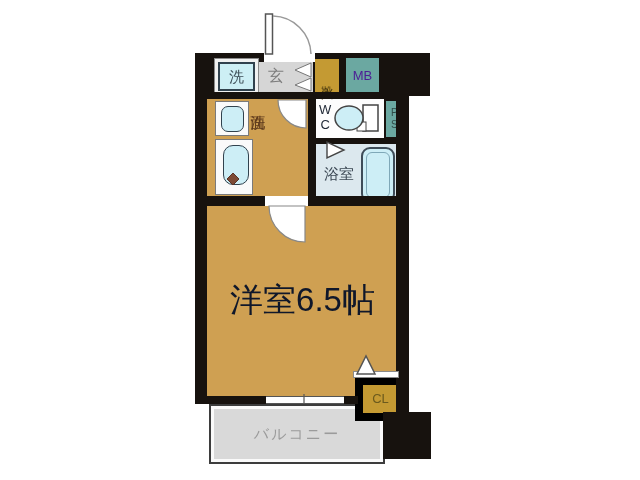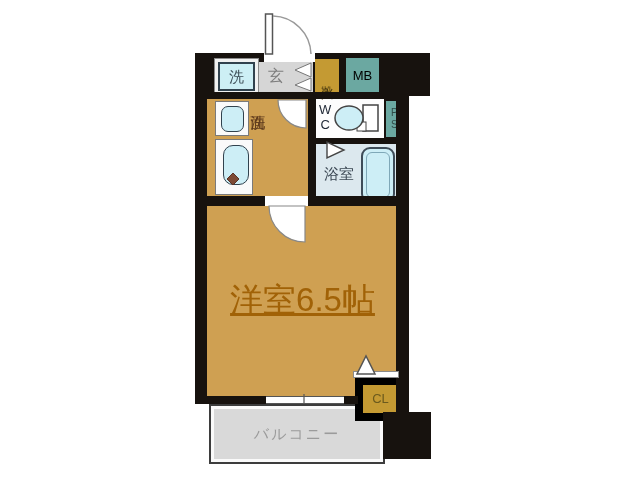--- a/index.html
+++ b/index.html
@@ -73,21 +73,21 @@
 
   <div class="abs laundry-frame z-fix" style="left:214px;top:58px;width:45px;height:37px;">
     <div class="laundry-inner">
       <span class="label" style="font-size:15px;color:#3d4e57;">洗</span>
     </div>
   </div>
   <div class="abs box-gold z-fix" style="left:313px;top:57px;width:28px;height:39px;display:flex;align-items:center;justify-content:center;">
     <span class="label vtx" style="font-size:12px;color:#4a3a10;">靴入</span>
   </div>
   <div class="abs box-teal z-fix" style="left:344px;top:56px;width:37px;height:39px;display:flex;align-items:center;justify-content:center;">
-    <span class="label" style="font-size:13px;color:#000000;">MB</span>
+    <span class="label" style="font-size:13px;color:#4c1d95;">MB</span>
   </div>
 
   <div class="abs fixture-white z-fix" style="left:215px;top:101px;width:34px;height:35px;">
     <div class="basin" style="left:5px;top:4px;width:23px;height:26px;border-radius:7px;"></div>
   </div>
   <div class="abs fixture-white z-fix" style="left:215px;top:139px;width:38px;height:56px;">
     <div class="basin" style="left:7px;top:5px;width:26px;height:40px;border-radius:10px;"></div>
   </div>
 
   <div class="abs box-teal z-fix" style="left:384px;top:99px;width:19px;height:40px;display:flex;align-items:center;justify-content:center;">
@@ -130,16 +130,16 @@
 
     <path d="M357,374 L375,374 L366,356 Z" fill="#ffffff" stroke="#555" stroke-width="1.5"></path>
 
     <line x1="304" y1="394" x2="304" y2="404" stroke="#555" stroke-width="1.2"></line>
   </svg>
 
   <div class="abs z-label label" style="left:268px;top:68px;font-size:16px;color:#7d7d7d;">玄</div>
   <div class="abs z-label label vtx" style="left:250px;top:103px;font-size:15px;color:#5e3a1c;">洗面</div>
   <div class="abs z-label label vtx" style="left:318px;top:102px;font-size:13px;color:#222b38;letter-spacing:0;">WC</div>
   <div class="abs z-label label" style="left:324px;top:166px;font-size:15px;color:#3c4854;">浴室</div>
-  <div class="abs z-label label" style="left:207px;top:283px;width:191px;font-size:33px;color:#a16207;text-decoration:underline;">洋室6.5帖</div>
+  <div class="abs z-label label" style="left:207px;top:283px;width:191px;font-size:33px;color:#0f172a;">洋室6.5帖</div>
 
 
 </div>
 
 </body></html>

